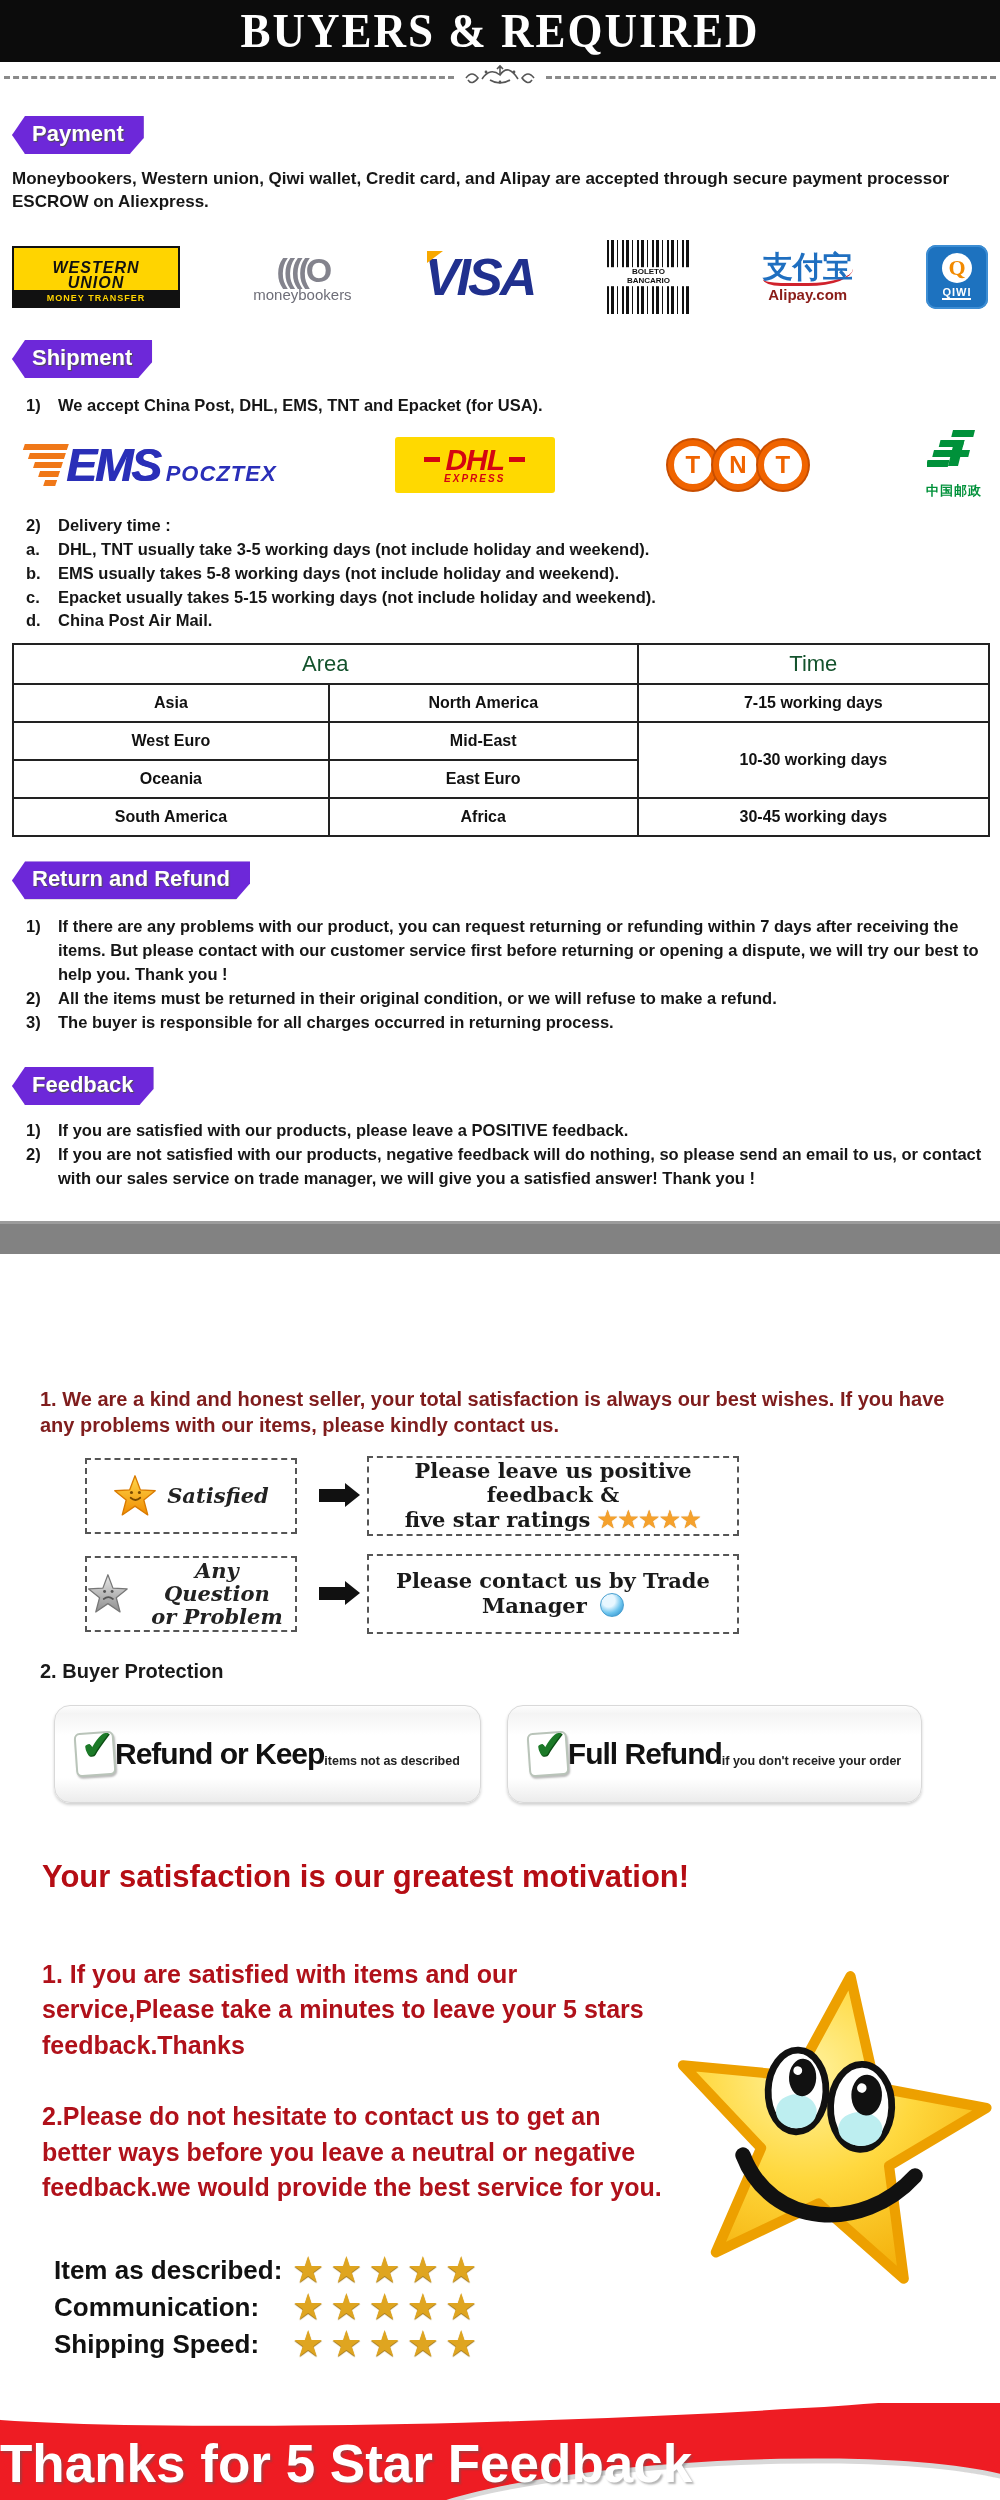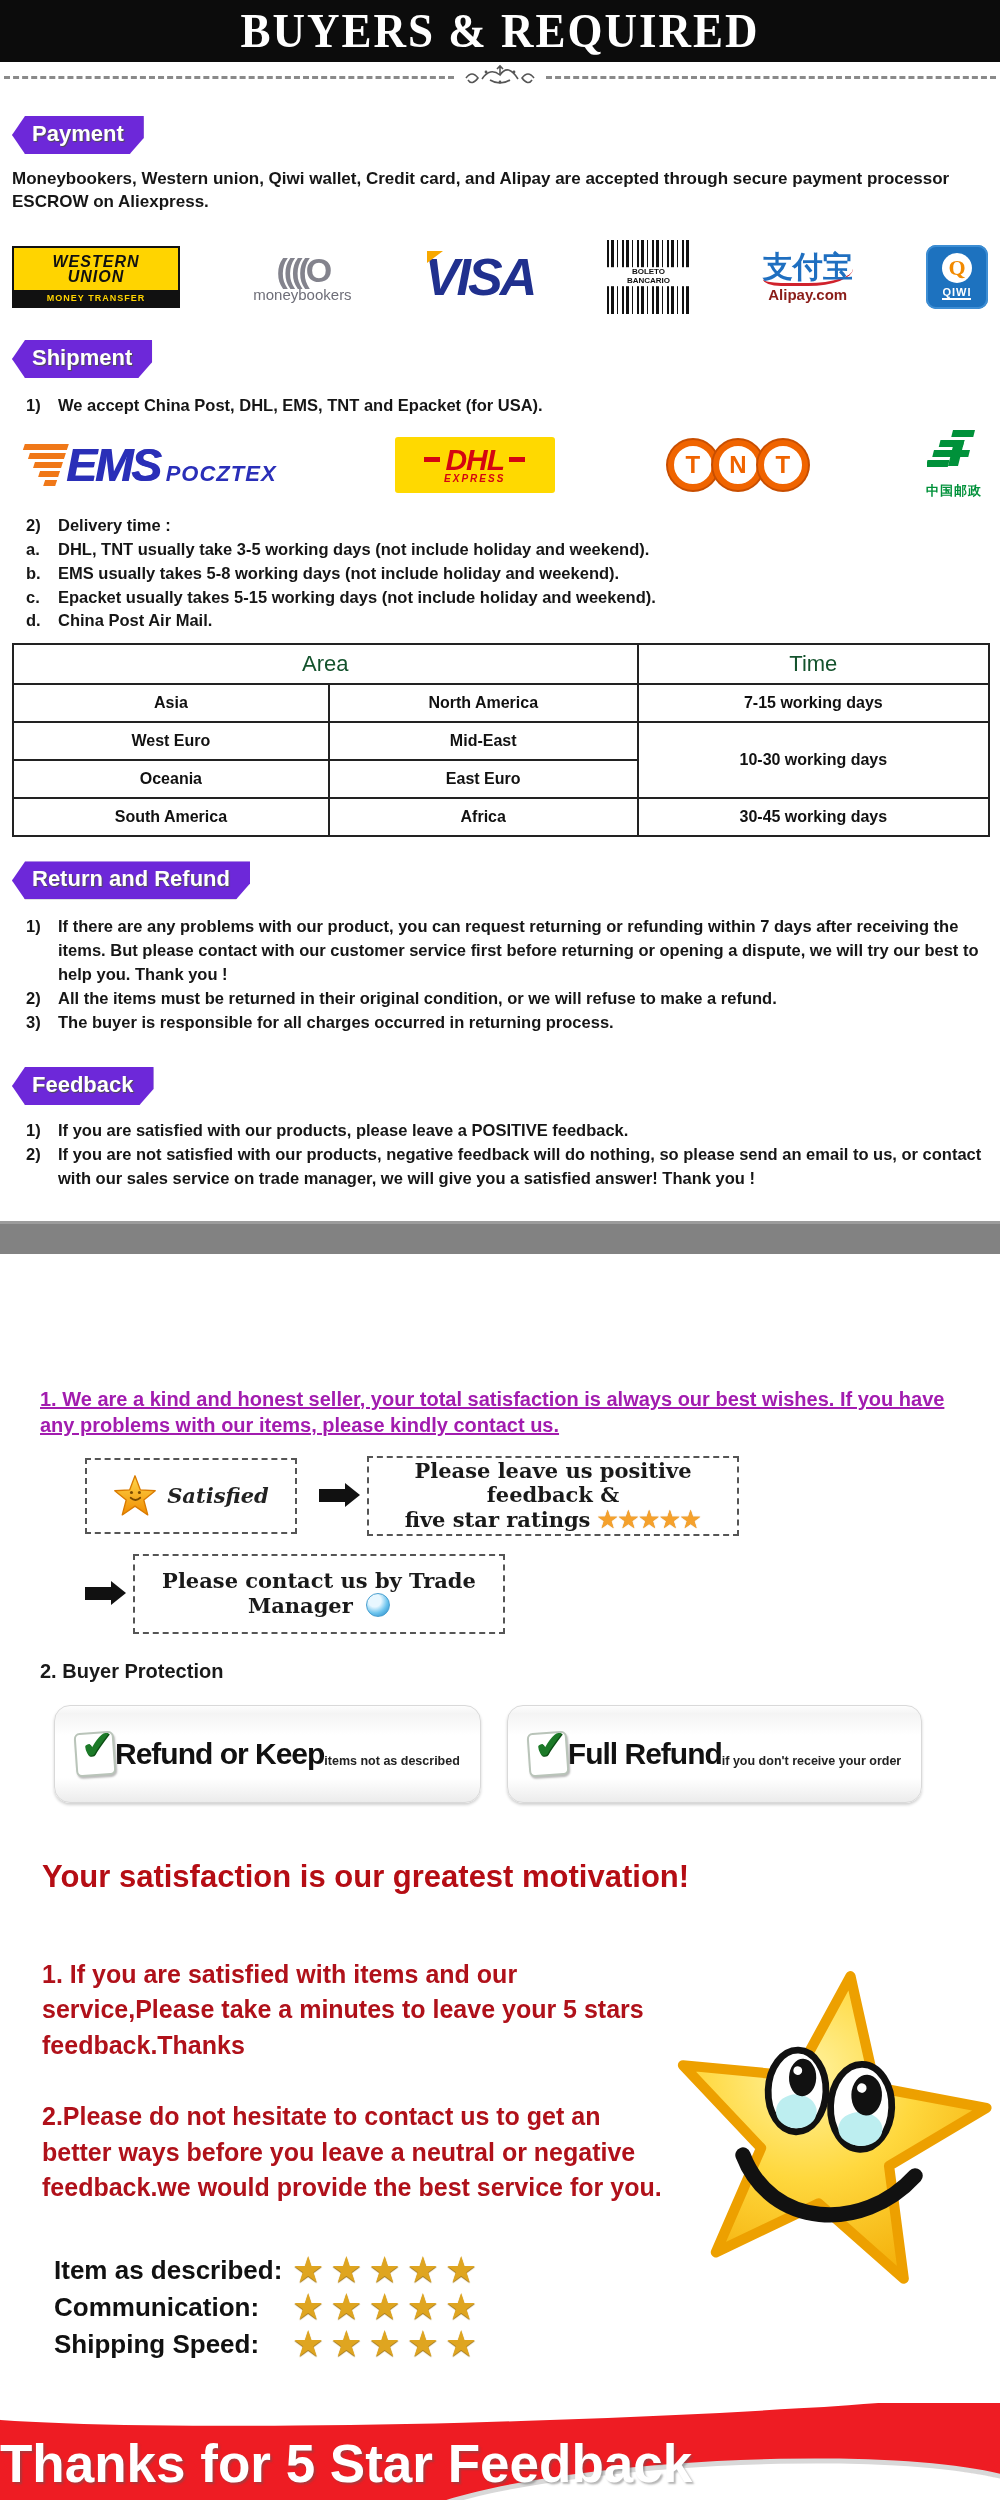--- a/index.html
+++ b/index.html
@@ -18,21 +18,21 @@
   .badge { display:inline-block; background:#6d28d9; color:#fff; font-weight:bold; font-size:22px; line-height:1; padding:7px 20px 9px 20px; text-shadow:1px 1px 1px #4d4d4d; box-shadow:0 1px 2px #aaa;
            clip-path:polygon(13px 0, 100% 0, 100% 58%, calc(100% - 14px) 100%, 13px 100%, 0 50%); }
   .para { font-size:17px; font-weight:bold; color:#161616; line-height:1.35; }
   .li { display:flex; font-size:16.5px; font-weight:bold; color:#161616; line-height:1.45; }
   .li .k { flex:none; width:46px; padding-left:14px; }
   .li .t { flex:1; padding-right:6px; }
 
   
   .logo-row { display:flex; align-items:center; justify-content:space-between; }
   .wu { width:168px; height:62px; background:#ffd400; border:2px solid #111; display:flex; flex-direction:column; }
-  .wu-top { flex:1; display:flex; flex-direction:column; align-items:center; justify-content:center; font-weight:bold; font-size:16px; line-height:.95; color:#111; letter-spacing:1px; font-style:italic; }
+  .wu-top { flex:1; display:flex; flex-direction:column; align-items:center; justify-content:flex-end; font-weight:bold; font-size:16px; line-height:.95; color:#111; letter-spacing:1px; font-style:italic; }
   .wu-bot { height:16px; background:#111; color:#ffd400; font-size:9px; font-weight:bold; text-align:center; line-height:16px; letter-spacing:1px; }
   .mb { text-align:center; color:#6e6e78; }
   .mb-arcs { font-size:34px; letter-spacing:-4px; font-weight:bold; color:#83838d; }
   .mb-label { font-size:15px; margin-top:-4px; }
   .visa { position:relative; color:#20308e; font-size:52px; font-weight:bold; font-style:italic; letter-spacing:-3px; font-family:"Liberation Sans", sans-serif; }
   .visa-flag { position:absolute; left:2px; top:4px; width:0; height:0; border-left:16px solid #f7a800; border-bottom:12px solid transparent; }
   .boleto { width:82px; height:74px; background:repeating-linear-gradient(90deg,#111 0 2px,#fff 2px 4px,#111 4px 7px,#fff 7px 10px,#111 10px 11px,#fff 11px 15px); position:relative; }
   .boleto-label { position:absolute; left:0; right:0; top:50%; transform:translateY(-50%); background:#fff; font-size:8px; font-weight:bold; text-align:center; line-height:1.1; color:#111; padding:1px 0; }
   .alipay { text-align:center; }
   .alipay-cn { font-size:30px; font-weight:bold; color:#1f6fc0; border-bottom:3px solid #d0222c; display:inline-block; line-height:1.05; border-radius:0 0 50% 20%; }
@@ -61,21 +61,21 @@
   
   table.area { width:978px; margin:10px auto 0; border-collapse:collapse; }
   table.area th { font-size:22px; font-weight:normal; color:#14532d; border:2px solid #222; padding:6px 4px; }
   table.area td { font-size:16px; font-weight:bold; color:#111; border:2px solid #222; text-align:center; padding:9px 4px; }
 
   
   .gray-band { height:33px; background:#828282; border-top:3px solid #9c9c9c; margin-top:30px; }
 
   
   .guarantee { padding:0 28px 0 40px; font-family:"Liberation Sans", sans-serif; }
-  .g-intro { font-size:20px; font-weight:bold; color:#a21caf; line-height:1.3; margin-top:132px;text-decoration:underline; }
+  .g-intro { font-size:20px; font-weight:bold; color:#7f1d1d; line-height:1.3; margin-top:132px; }
   .g-row { display:flex; align-items:center; gap:22px; margin-top:18px; margin-left:45px; }
   .g-box { border:2px dashed #555; background:#fff; display:flex; align-items:center; justify-content:center; }
   .g-box.left { width:212px; height:76px; gap:10px; }
   .g-box.right { width:372px; height:80px; flex-direction:column; padding:4px 10px; }
   .g-script { font-family:"DejaVu Serif", serif; font-style:italic; font-weight:bold; font-size:21px; color:#222; line-height:1.1; text-align:center; }
   .g-right-line { font-family:"DejaVu Serif", serif; font-weight:bold; font-size:21px; color:#1a1a1a; line-height:1.15; text-align:center; }
   .mini-stars { color:#f5a12c; font-size:22px; letter-spacing:1px; text-shadow:0 0 1px #c87a10; }
   .arrow { position:relative; width:26px; height:13px; background:#111; flex:none; }
   .arrow:after { content:""; position:absolute; right:-15px; top:-6px; border-left:15px solid #111; border-top:12px solid transparent; border-bottom:12px solid transparent; }
   .tm-icon { display:inline-block; width:24px; height:24px; border-radius:50%; background:radial-gradient(circle at 35% 30%, #e8f7ff 0 30%, #6cc4ee 60%, #1e7fc0 100%); border:1px solid #4aa0d0; vertical-align:-4px; margin-left:6px; }
@@ -318,20 +318,38 @@
       <div class="g-box right">
         <span class="g-right-line">Please leave us positive feedback &amp;</span>
         <span class="g-right-line">
           <span>five star ratings</span>
           <span class="mini-stars">★★★★★</span>
         </span>
       </div>
     </div>
 
     <div class="g-row">
+      <div class="g-box left">
+        <svg width="42" height="44" viewBox="0 0 100 100">
+          <defs>
+              <linearGradient id="gs2" x1="0" y1="0" x2="0" y2="1">
+                <stop offset="0" stop-color="#e8e8e8"></stop>
+                <stop offset="1" stop-color="#8e8e8e"></stop>
+              </linearGradient>
+            </defs>
+          <polygon points="50,4 62,36 96,38 70,59 79,93 50,73 21,93 30,59 4,38 38,36" fill="url(#gs2)" stroke="#777" stroke-width="3" stroke-linejoin="round"></polygon>
+          <circle cx="42" cy="44" r="3.5" fill="#555"></circle>
+            <circle cx="60" cy="44" r="3.5" fill="#555"></circle>
+          <path d="M40,62 q11,-9 22,0" stroke="#555" stroke-width="4" fill="none" stroke-linecap="round"></path>
+        </svg>
+        <span class="g-script">
+          <div>Any Question</div>
+          <div>or Problem</div>
+        </span>
+      </div>
       <span class="arrow"></span>
       <div class="g-box right">
         <span class="g-right-line">
           <span>Please contact us by Trade Manager</span>
           <span class="tm-icon"></span>
         </span>
       </div>
     </div>
 
     <div class="bp-title">2. Buyer Protection</div>

